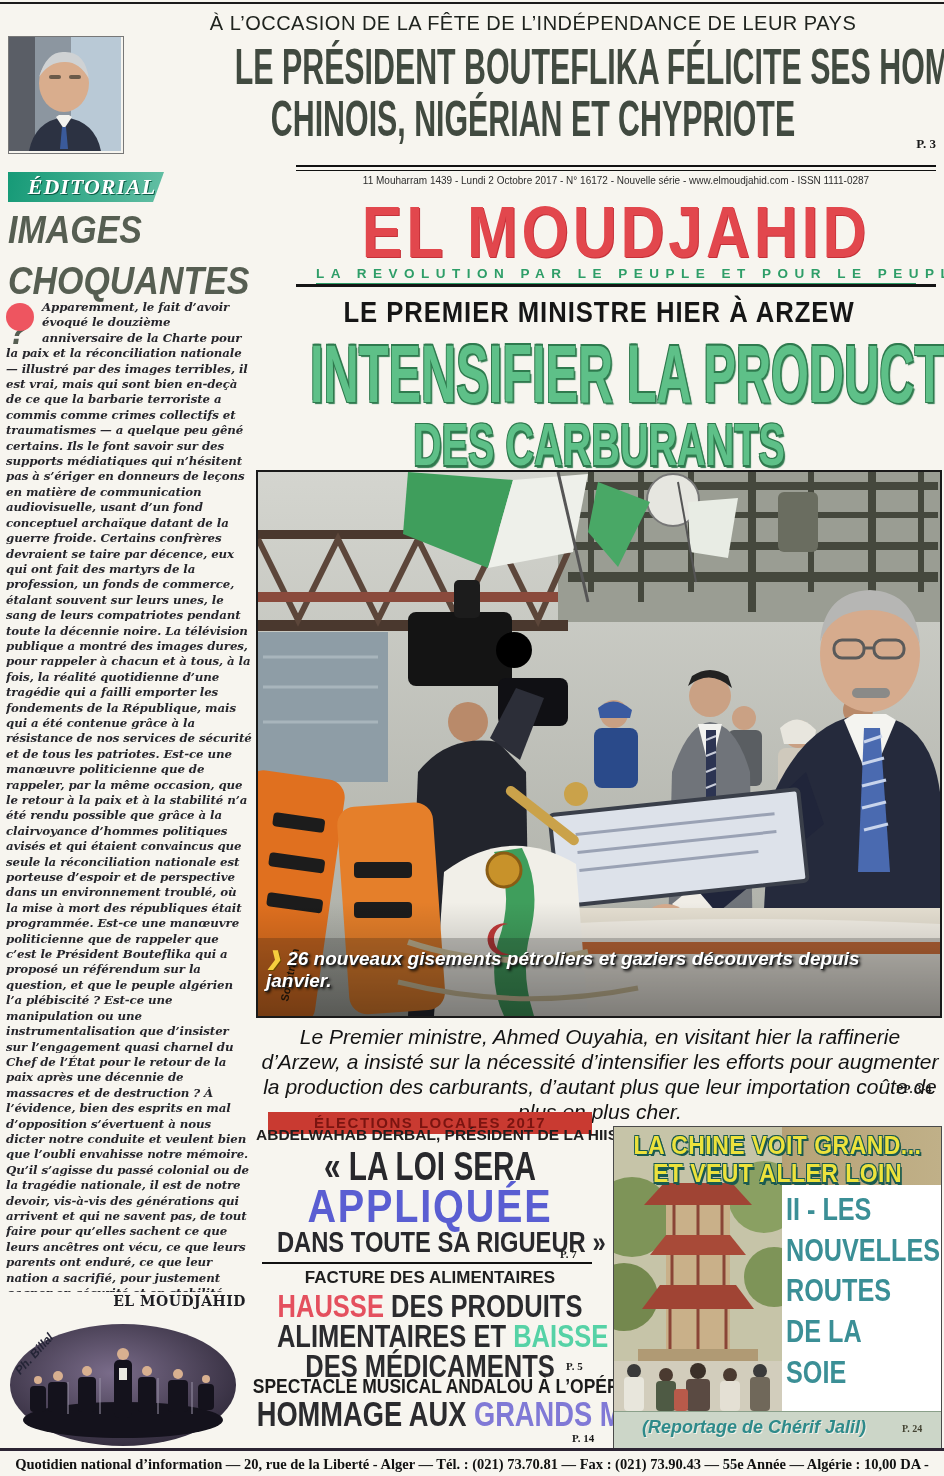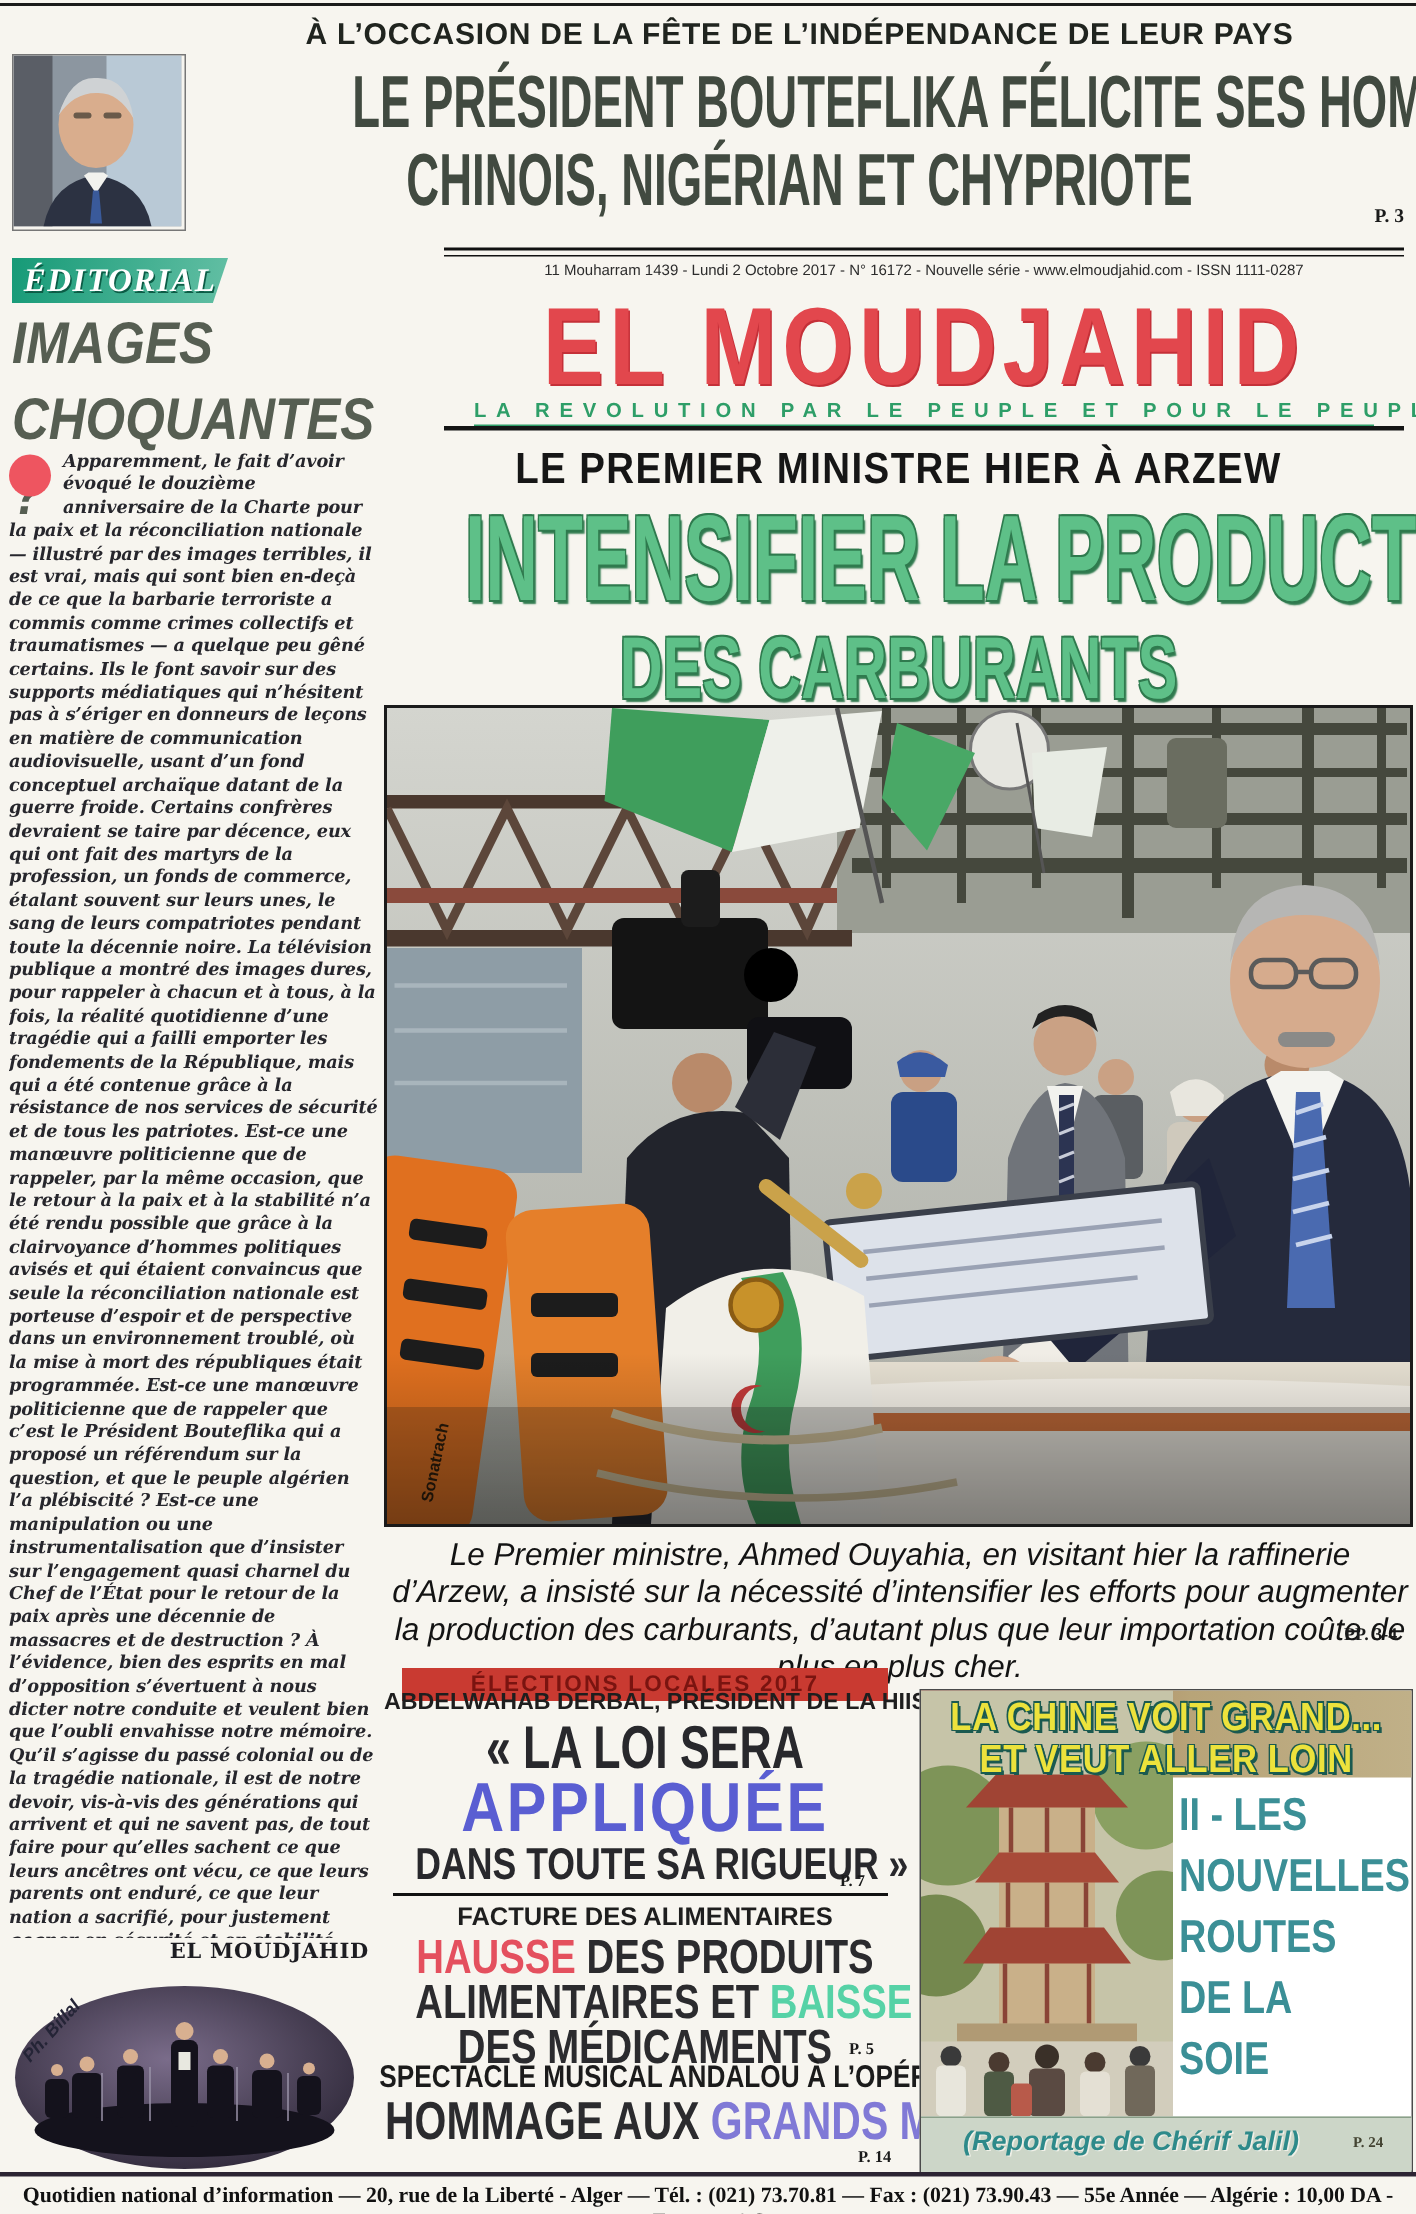--- a/index.html
+++ b/index.html
@@ -6,37 +6,37 @@
   body{width:944px;height:1476px;background:#e9e7e0;font-family:"Liberation Sans",sans-serif;}
   #page{position:relative;width:944px;height:1476px;background:#f7f5ef;overflow:hidden;}
   .abs{position:absolute;}
   .ctr{text-align:center;}
   .nowrap{white-space:nowrap;}
   .preline{white-space:pre-line;}
 
   
   .topline{left:0;top:2px;width:944px;height:2px;background:#1b1b1b;}
   .portrait{left:8px;top:36px;width:114px;height:116px;border:1px solid #777;}
-  .tb-kicker{left:130px;top:12px;width:806px;font-size:20px;font-weight:700;color:#20241f;letter-spacing:.5px;}
+  .tb-kicker{left:130px;top:12px;width:806px;font-size:20px;font-weight:400;color:#20241f;letter-spacing:.5px;}
   .tb-h{left:130px;width:806px;font-weight:800;color:#414a40;transform:scale(.74,1.2);transform-origin:50% 0;}
   .tb-h1{top:40px;font-size:41px;}
   .tb-h2{top:92px;font-size:41px;}
   .pref{font-family:"Liberation Serif",serif;font-weight:700;color:#1a1a1a;font-size:13px;}
   .tb-page{left:880px;top:136px;width:56px;text-align:right;}
 
   
   .mh-rule1{left:296px;top:165px;width:640px;height:2px;background:#111;}
   .mh-rule2{left:296px;top:170px;width:640px;height:1px;background:#111;}
   .mh-date{left:296px;top:175px;width:640px;font-size:10px;color:#2c2c2c;}
   .mh-logo{left:296px;top:190px;width:640px;font-size:62px;font-weight:900;color:#e2474d;letter-spacing:4px;transform:scale(.98,1.18);transform-origin:50% 0;text-shadow:1px 1px 0 #c53038;}
   .mh-slogan{left:316px;top:266px;width:600px;font-size:13.5px;font-weight:700;color:#2e9e68;letter-spacing:6.5px;border-bottom:1px solid #2e9e68;padding-bottom:2px;}
   .mh-black{left:296px;top:284px;width:640px;height:3px;background:#151515;}
 
   
-  .ed-banner{left:8px;top:172px;width:144px;height:30px;background:linear-gradient(100deg,#169a77,#63bfa4);clip-path:polygon(0 0,100% 0,93% 100%,0 100%);line-height:30px;text-align:center;font-family:"Liberation Serif",serif;font-style:italic;font-weight:700;font-size:22px;color:#fff;letter-spacing:1px;text-shadow:1px 1px 0 #0c5c46;}
+  .ed-banner{left:8px;top:172px;width:144px;height:30px;background:linear-gradient(100deg,#169a77,#63bfa4);clip-path:polygon(0 0,100% 0,93% 100%,0 100%);line-height:30px;text-align:center;font-family:"Liberation Serif",serif;font-style:italic;font-weight:700;font-size:22px;color:#fff;letter-spacing:1px;text-shadow:1px 1px 0 #0c5c46;padding-left:12px;}
   .ed-title{left:8px;top:204px;width:244px;font-size:35px;line-height:45px;font-weight:800;font-style:italic;color:#565e52;transform:scale(.97,1.12);transform-origin:0 0;}
   .ed-bodywrap{left:6px;top:300px;width:246px;height:992px;overflow:hidden;}
   .ed-circle{float:left;width:28px;height:28px;border-radius:50%;background:#ee5560;margin:3px 8px 2px 0;}
   .ed-body{font-family:"DejaVu Serif",serif;font-weight:700;font-style:italic;font-size:11.8px;line-height:15.4px;color:#26262c;letter-spacing:-.1px;}
   .ed-sign{left:6px;top:1293px;width:240px;text-align:right;font-family:"DejaVu Serif",serif;font-weight:700;font-size:14px;color:#1d1d22;letter-spacing:.5px;}
   .ed-photo{left:8px;top:1322px;width:230px;height:126px;}
   .ed-credit{left:12px;top:1368px;font-size:12px;font-weight:700;font-style:italic;color:#242436;transform:rotate(-48deg);transform-origin:0 0;z-index:5;}
 
   
   .ld-kicker{left:255px;top:296px;width:688px;font-size:27px;font-weight:600;color:#161616;letter-spacing:1px;transform:scale(.95,1.08);transform-origin:50% 0;}
@@ -320,20 +320,21 @@
         </g>
         <text x="30" y="530" font-family="Liberation Sans, sans-serif" font-size="11" font-weight="bold" fill="#2a1a08" transform="rotate(-78 30 530)">Sonatrach</text>
         <path d="M150 470 Q240 500 330 480" stroke="#d8c8a0" stroke-width="6" fill="none"></path>
         <path d="M140 510 Q260 540 380 516" stroke="#cfc09a" stroke-width="5" fill="none"></path>
       </g>
       <rect x="0" y="430" width="682" height="114" fill="url(#dark)"></rect>
     </svg>
   </div>
   <div class="abs bshade"></div>
   <div class="abs bullets">
+    <div class="brow">26 nouveaux gisements pétroliers et gaziers découverts depuis janvier.</div>
   </div>
   <div class="abs ld-cap ctr">Le Premier ministre, Ahmed Ouyahia, en visitant hier la raffinerie d’Arzew, a insisté sur la nécessité d’intensifier les efforts pour augmenter la production des carburants, d’autant plus que leur importation coûte de plus en plus cher.</div>
   <div class="abs ld-pp pref">PP. 3-4</div>
 
   <div class="abs el-banner">ÉLECTIONS LOCALES 2017</div>
   <div class="abs el-kicker ctr nowrap">ABDELWAHAB DERBAL, PRÉSIDENT DE LA HIISE :</div>
   <div class="abs el-q1 ctr nowrap">« LA LOI SERA</div>
   <div class="abs el-q2 ctr nowrap">APPLIQUÉE</div>
   <div class="abs el-q3 ctr nowrap">DANS TOUTE SA RIGUEUR »</div>
   <div class="abs el-p7 pref">P. 7</div>

